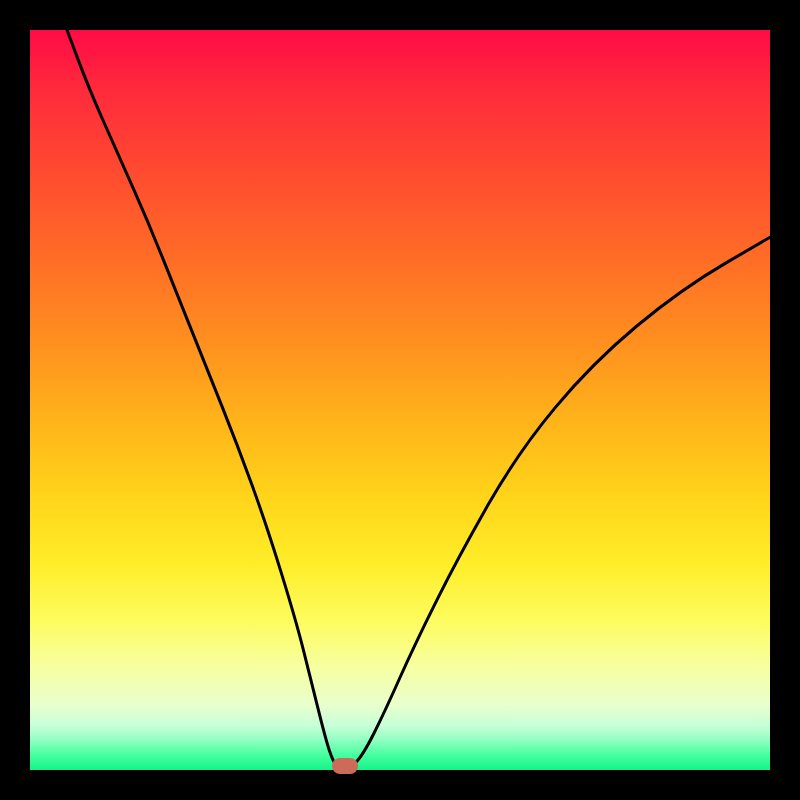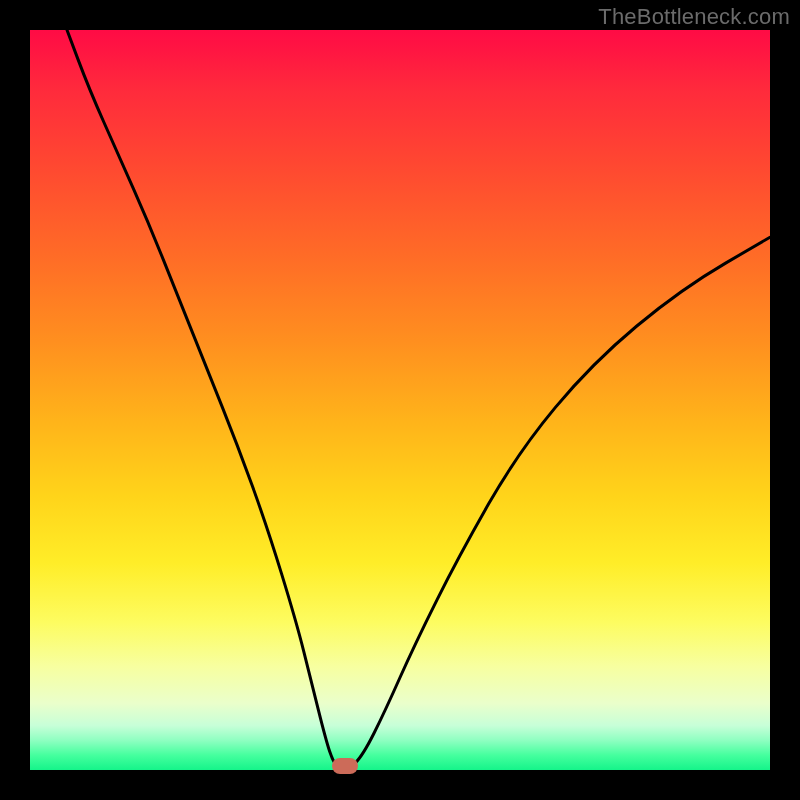--- a/index.html
+++ b/index.html
@@ -66,21 +66,20 @@
     height: 16px;
     border-radius: 8px;
     background: #cc6b59;
   }
 </style>
 </head>
 <body>
 
 <div class="frame">
 
-  <div class="watermark">TheBottleneck.com</div>
 
   <div class="plot-area">
 
     <svg class="curve" viewBox="0 0 740 740" preserveAspectRatio="none">
       <path id="curve-path" fill="none" stroke="#000" stroke-width="3" stroke-linecap="round" stroke-linejoin="round" d="M 37 0 Q 37 0 48.1 29.599999999999966 Q 59.2 59.19999999999993 74 92.5 Q 88.8 125.80000000000007 103.6 159.10000000000002 Q 118.4 192.39999999999998 133.2 229.39999999999998 Q 148 266.4 162.8 303.4 Q 177.6 340.4 192.4 377.4 Q 207.20000000000002 414.4 222 455.09999999999997 Q 236.8 495.79999999999995 251.6 543.9 Q 266.4 592 273.79999999999995 621.6 Q 281.2 651.2 288.6 680.8 Q 296 710.4 299.7 721.5 Q 303.4 732.6 307.1 736.3 Q 310.8 740 314.5 740 Q 318.2 740 325.6 732.6 Q 333 725.2 344.1 703 Q 355.2 680.8 370 647.5 Q 384.8 614.2 407 569.8 Q 429.2 525.4 458.8 473.6 Q 488.40000000000003 421.8 525.4 377.4 Q 562.4 332.99999999999994 606.8 296 Q 651.2 259 695.6 233.10000000000002 T 740 207.20000000000005"></path>
     </svg>
 
     <div id="min-marker" class="marker" style="left: 301.5px; top: 728.3px;"></div>
 
   </div>

